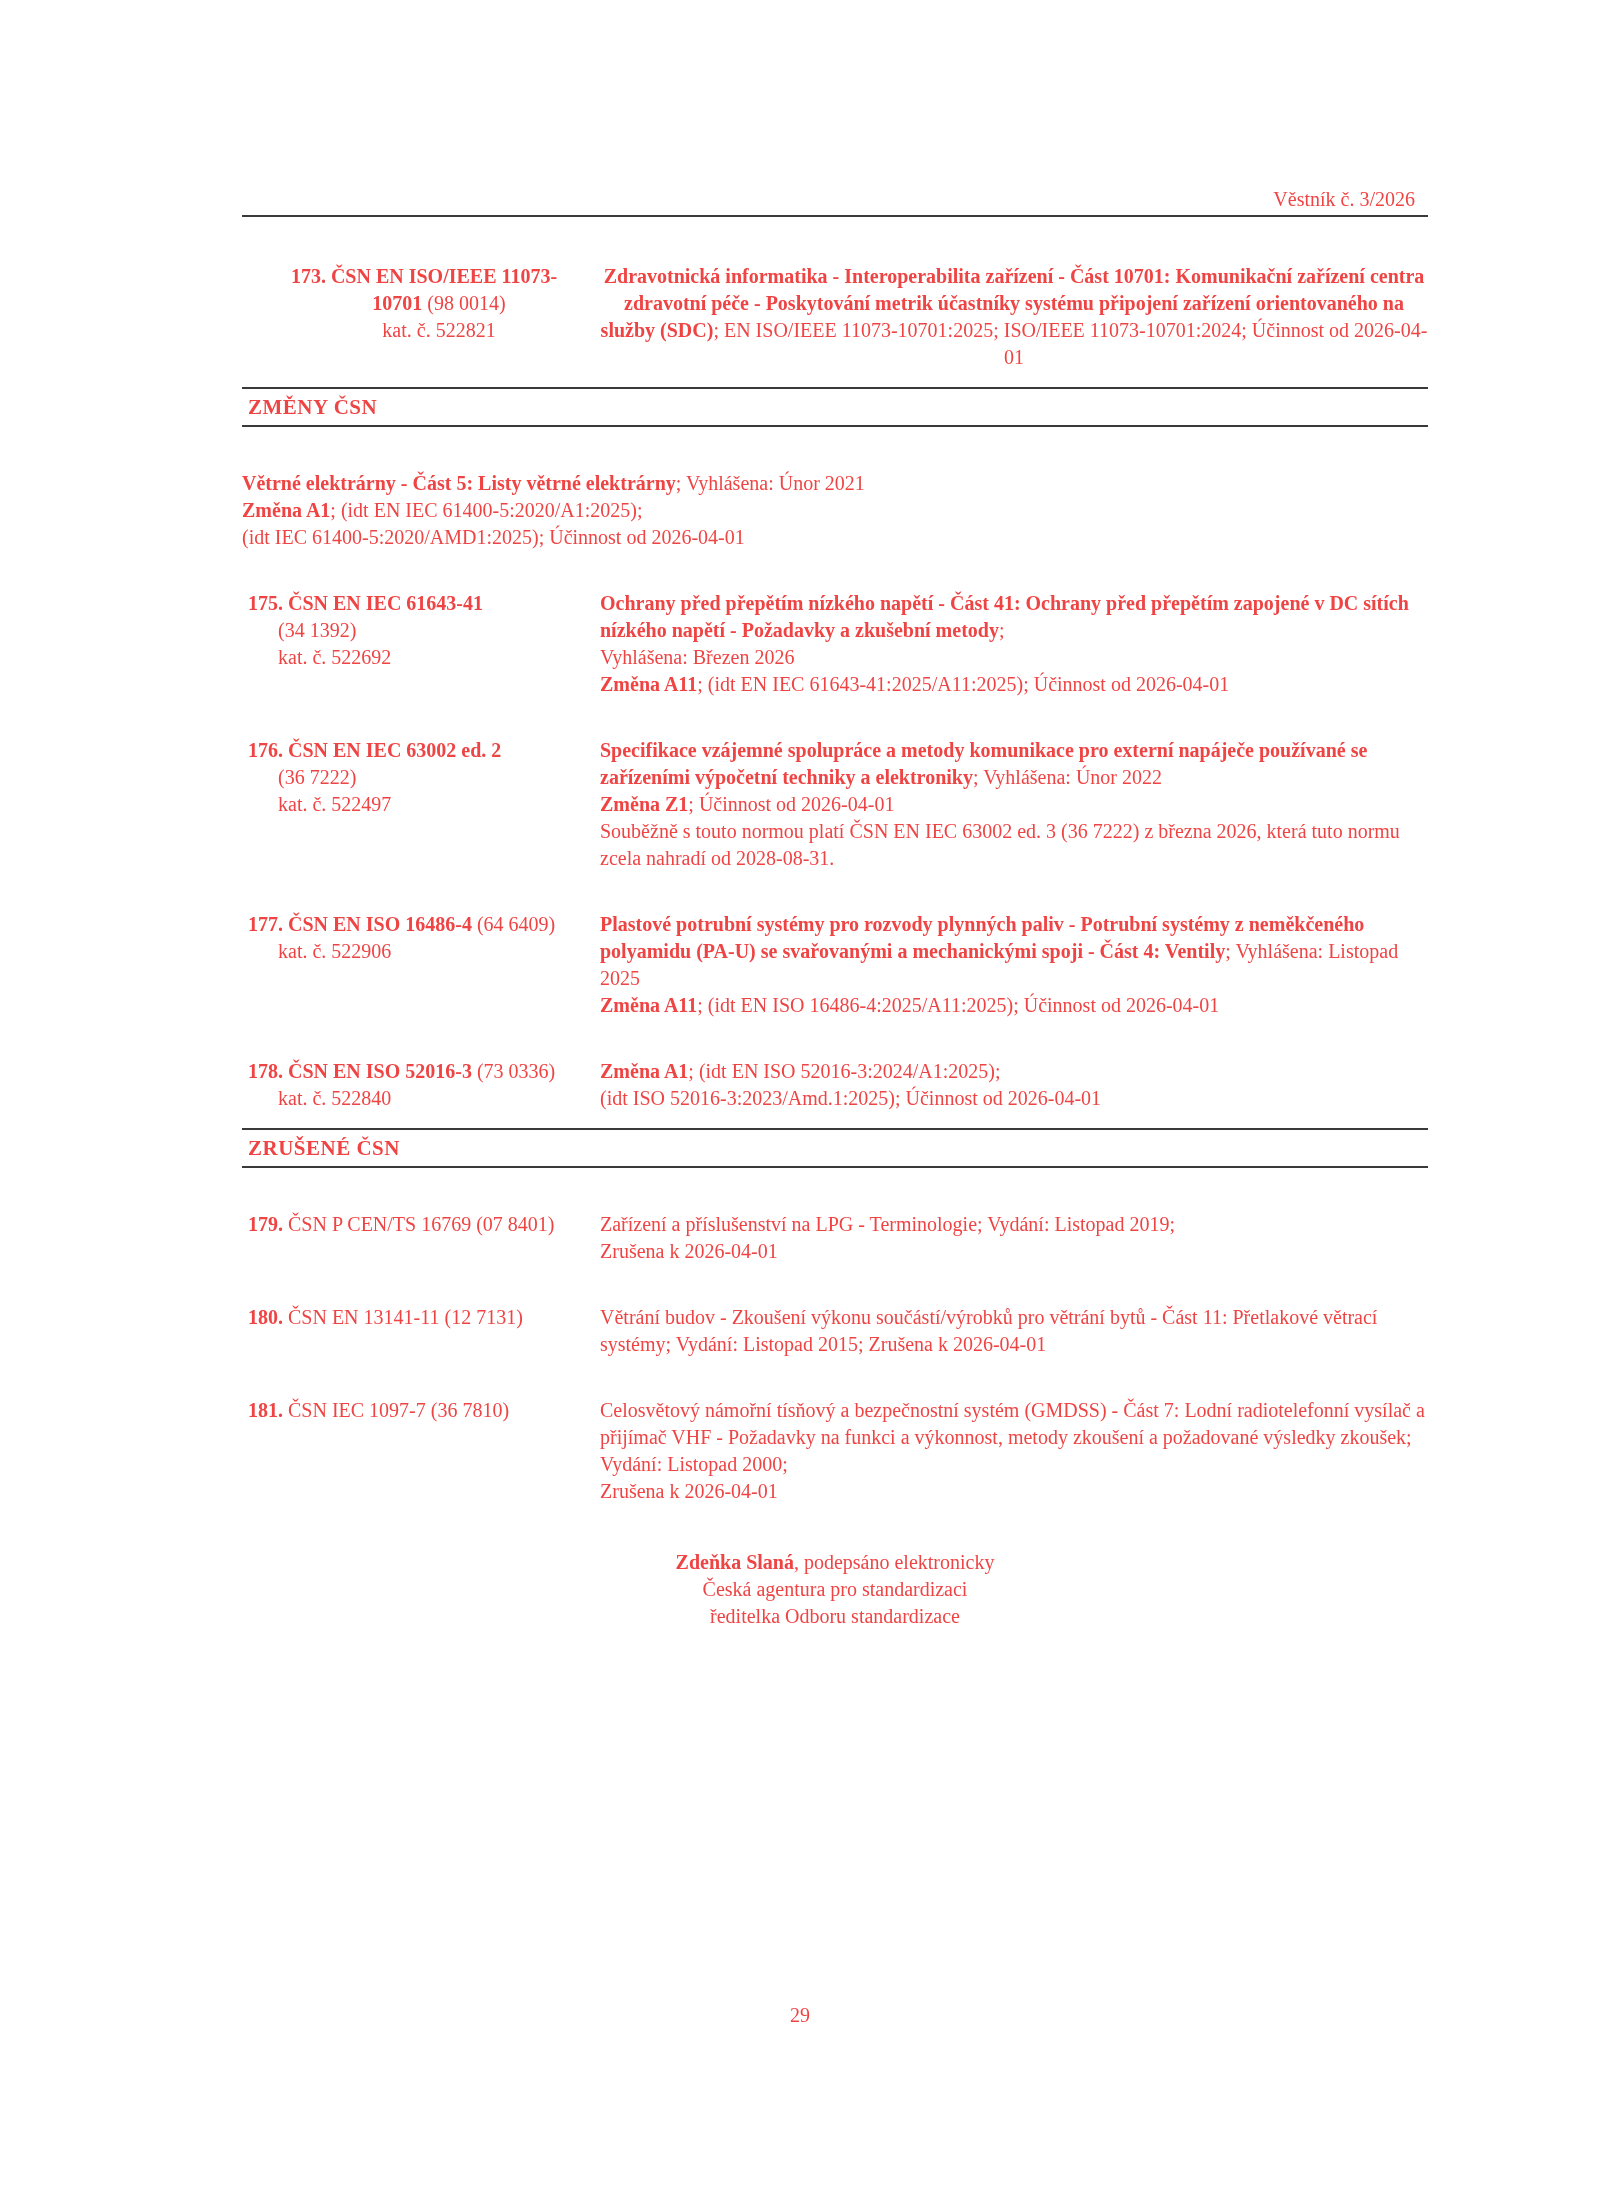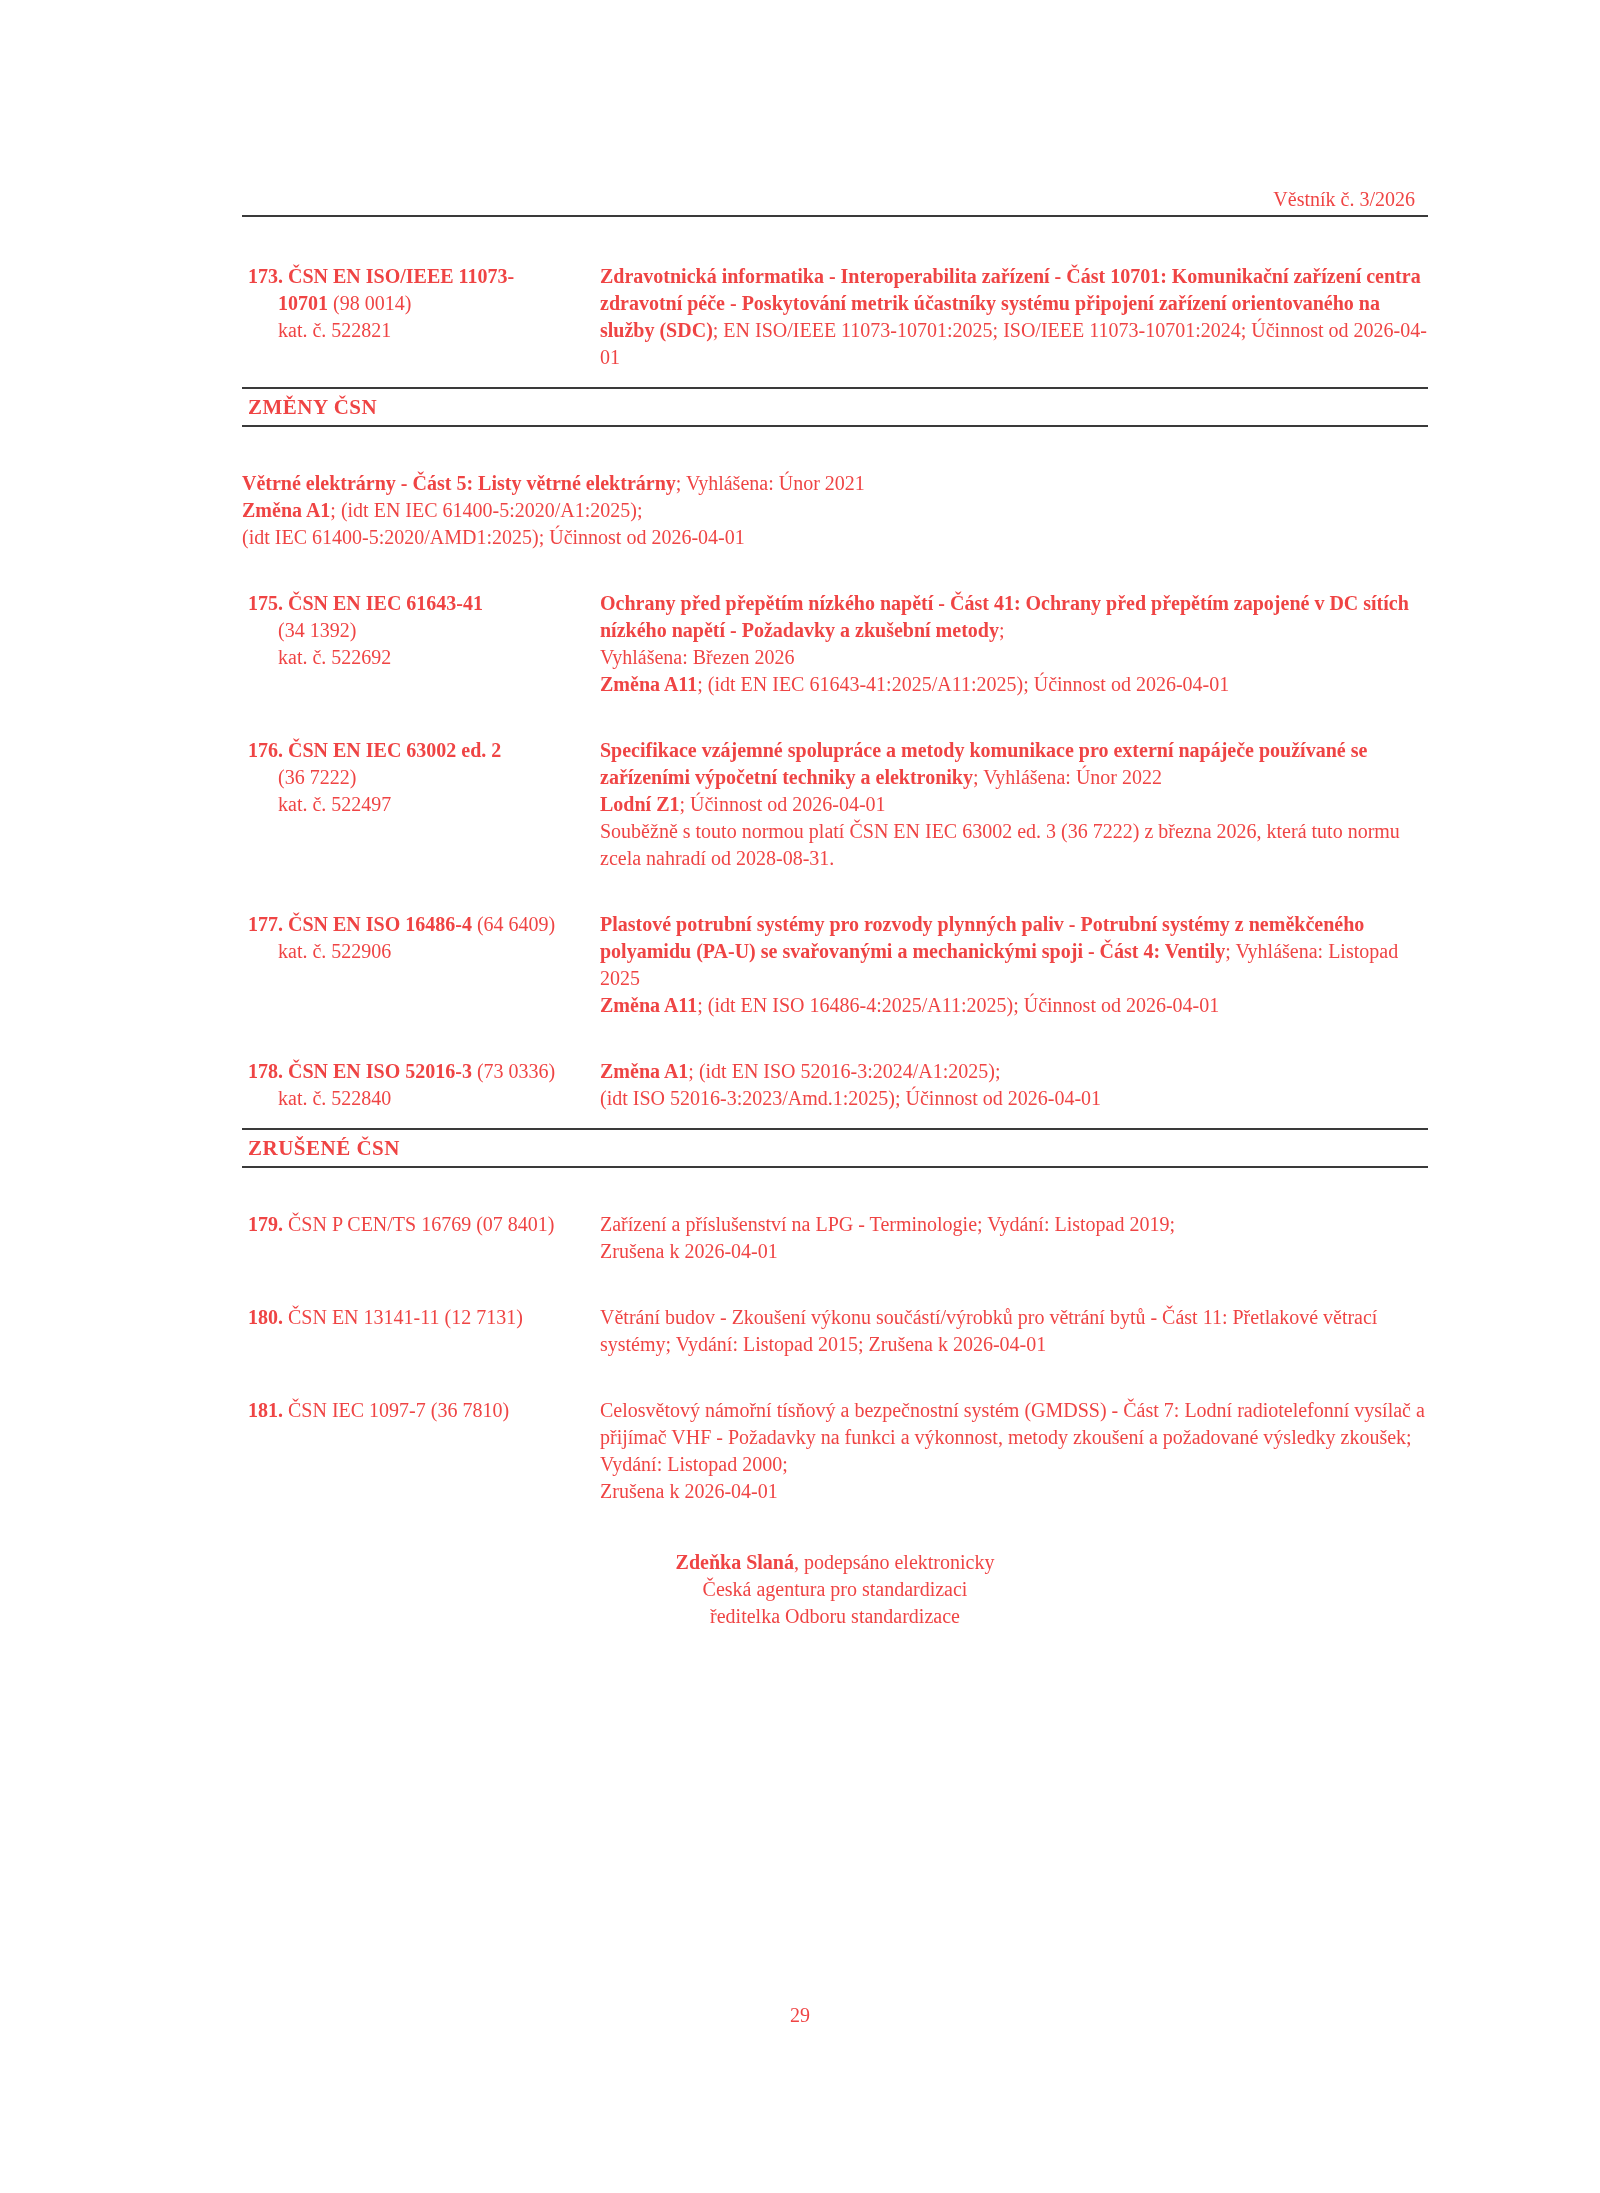--- a/index.html
+++ b/index.html
@@ -29,20 +29,21 @@
     text-align: right;
     padding-right: 13px;
   }
   .rule {
     border: none;
     border-top: 2px solid #3a3a3a;
     margin: 2px 0 0 0;
   }
   #top-entries {
     margin-top: 46px;
+    text-align: center;
   }
   .entry {
     display: flex;
     margin-bottom: 39px;
   }
   .entry:last-child { margin-bottom: 0; }
   .col-left {
     width: 358px;
     flex: 0 0 358px;
     padding-left: 6px;
@@ -128,21 +129,21 @@
               </div>
             </div>
             <div class="entry">
               <div class="col-left">
                 <div class="line"><span class="b">176. ČSN EN IEC 63002 ed. 2</span></div>
                 <div class="line indent"><span class="">(36 7222)</span></div>
                 <div class="line indent"><span class="">kat. č. 522497</span></div>
               </div>
               <div class="col-right">
                 <div class="rline"><span class="b">Specifikace vzájemné spolupráce a metody komunikace pro externí napáječe používané se zařízeními výpočetní techniky a elektroniky</span><span class="">; Vyhlášena: Únor 2022</span></div>
-                <div class="rline"><span class="b">Lodní Z1</span><span class="">; Účinnost od 2026-04-01</span></div>
+                <div class="rline"><span class="b">Změna Z1</span><span class="">; Účinnost od 2026-04-01</span></div>
                 <div class="rline"><span class="">Souběžně s touto normou platí ČSN EN IEC 63002 ed. 3 (36 7222) z března 2026, která tuto normu zcela nahradí od 2028-08-31.</span></div>
               </div>
             </div>
             <div class="entry">
               <div class="col-left">
                 <div class="line"><span class="b">177. ČSN EN ISO 16486-4</span><span class=""> (64 6409)</span></div>
                 <div class="line indent"><span class="">kat. č. 522906</span></div>
               </div>
               <div class="col-right">
                 <div class="rline"><span class="b">Plastové potrubní systémy pro rozvody plynných paliv - Potrubní systémy z neměkčeného polyamidu (PA-U) se svařovanými a mechanickými spoji - Část 4: Ventily</span><span class="">; Vyhlášena: Listopad 2025</span></div>

